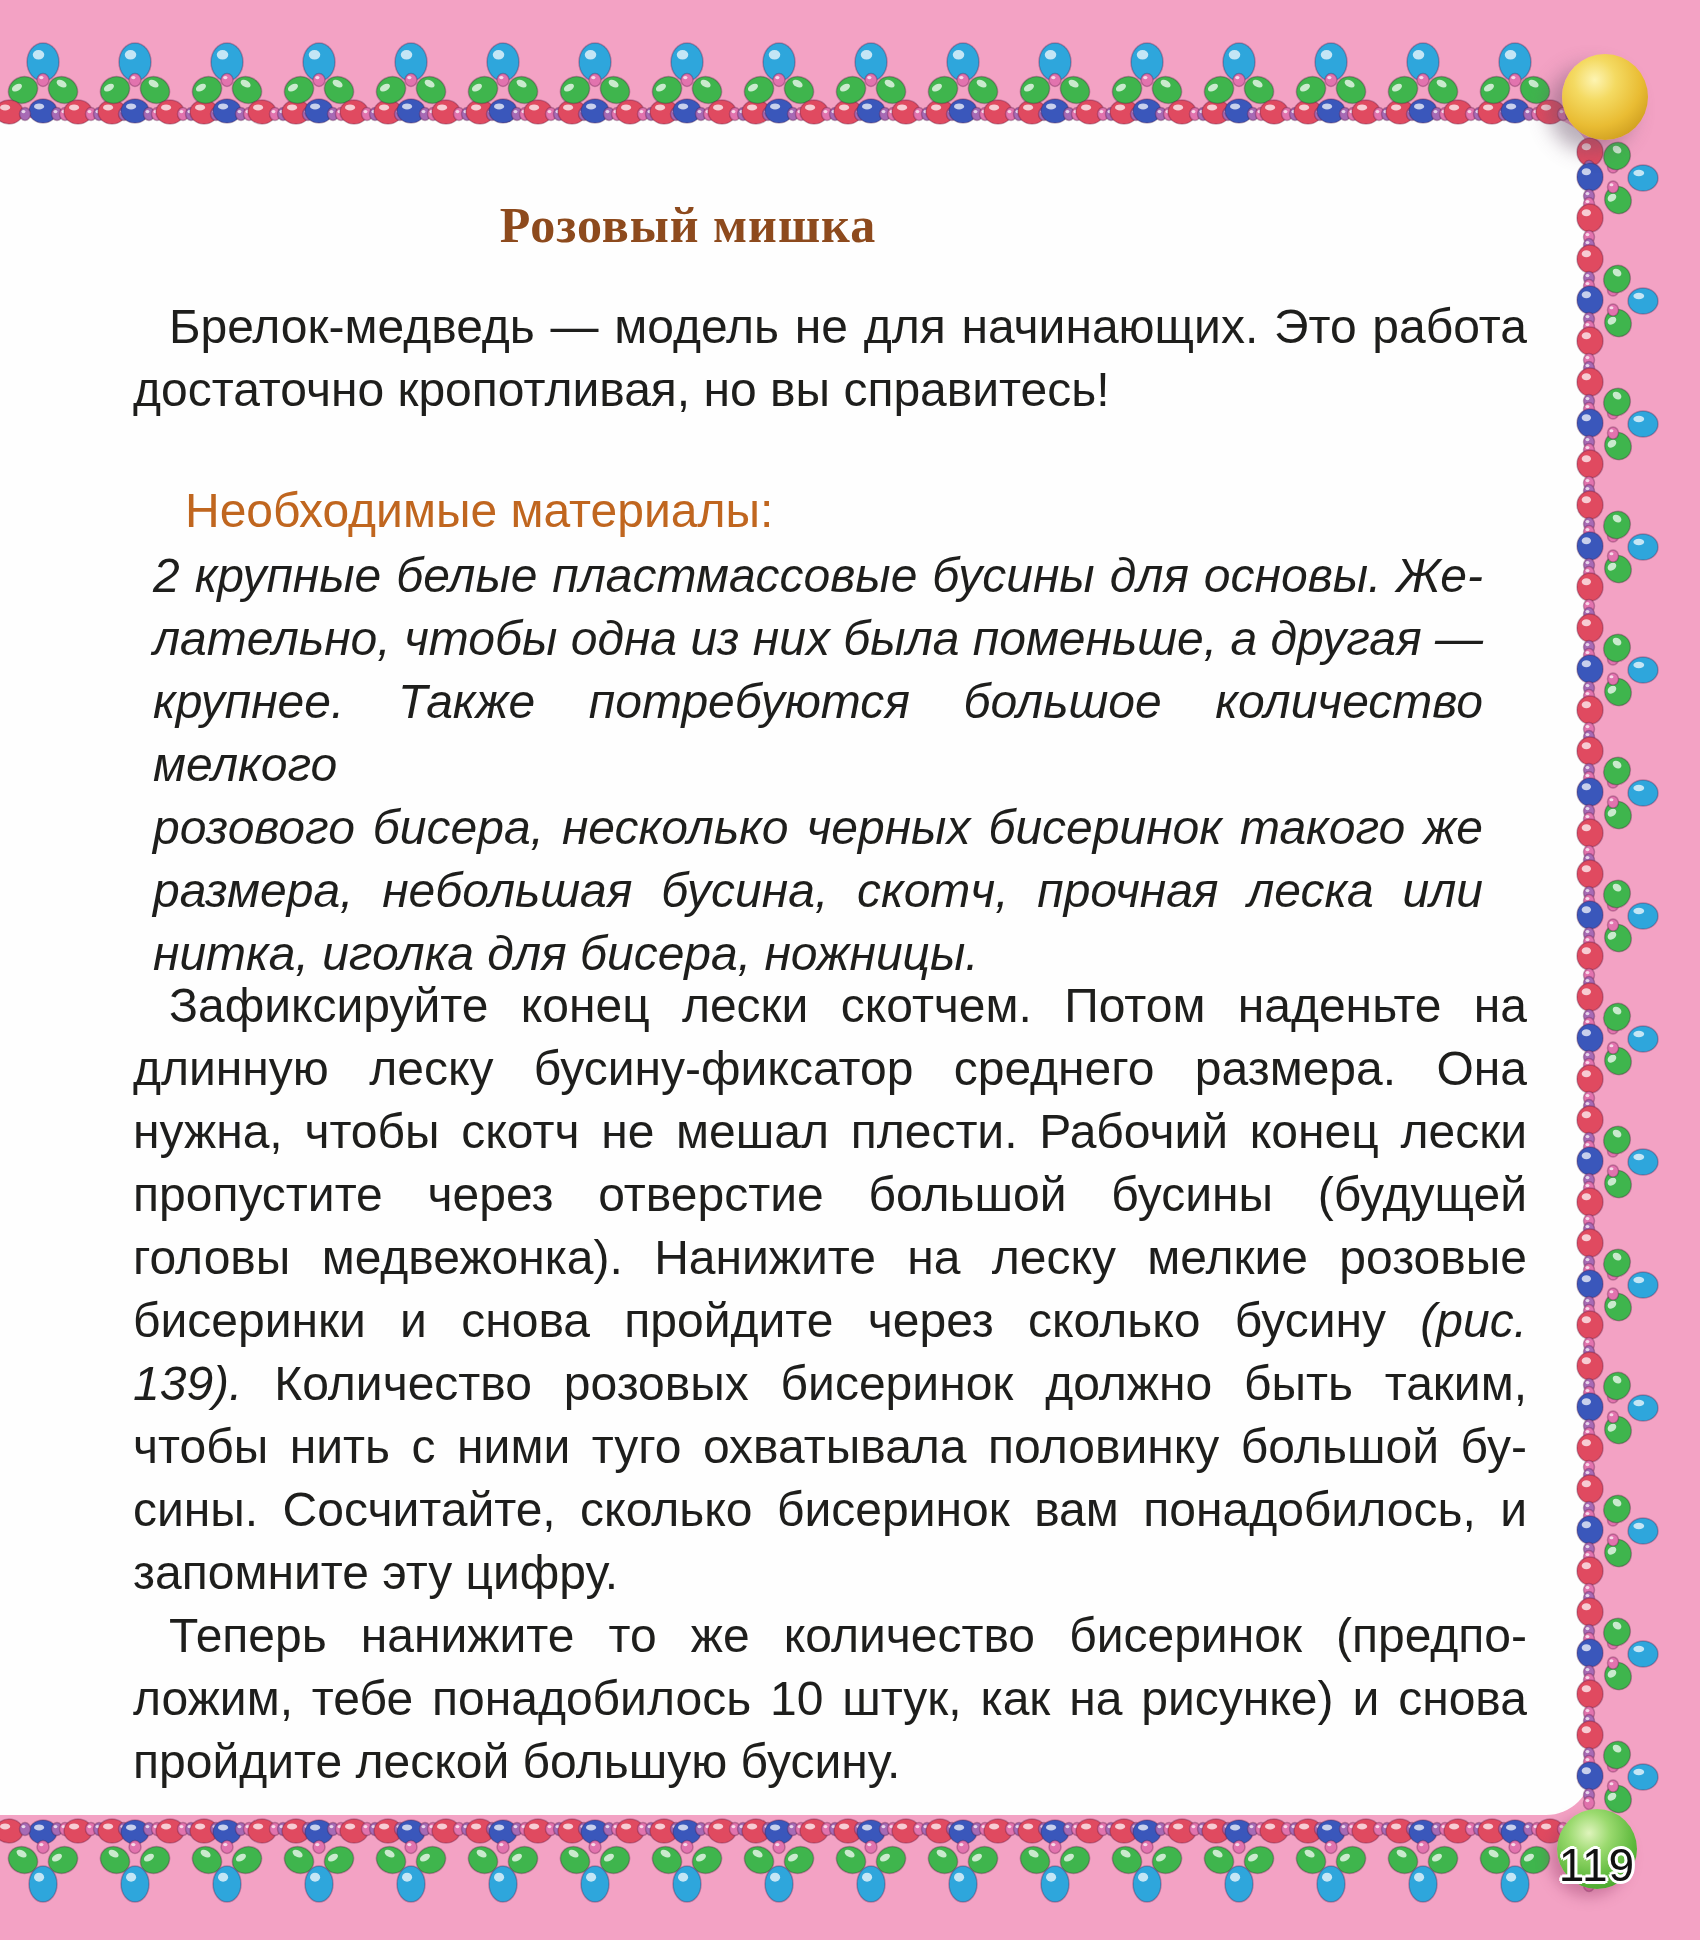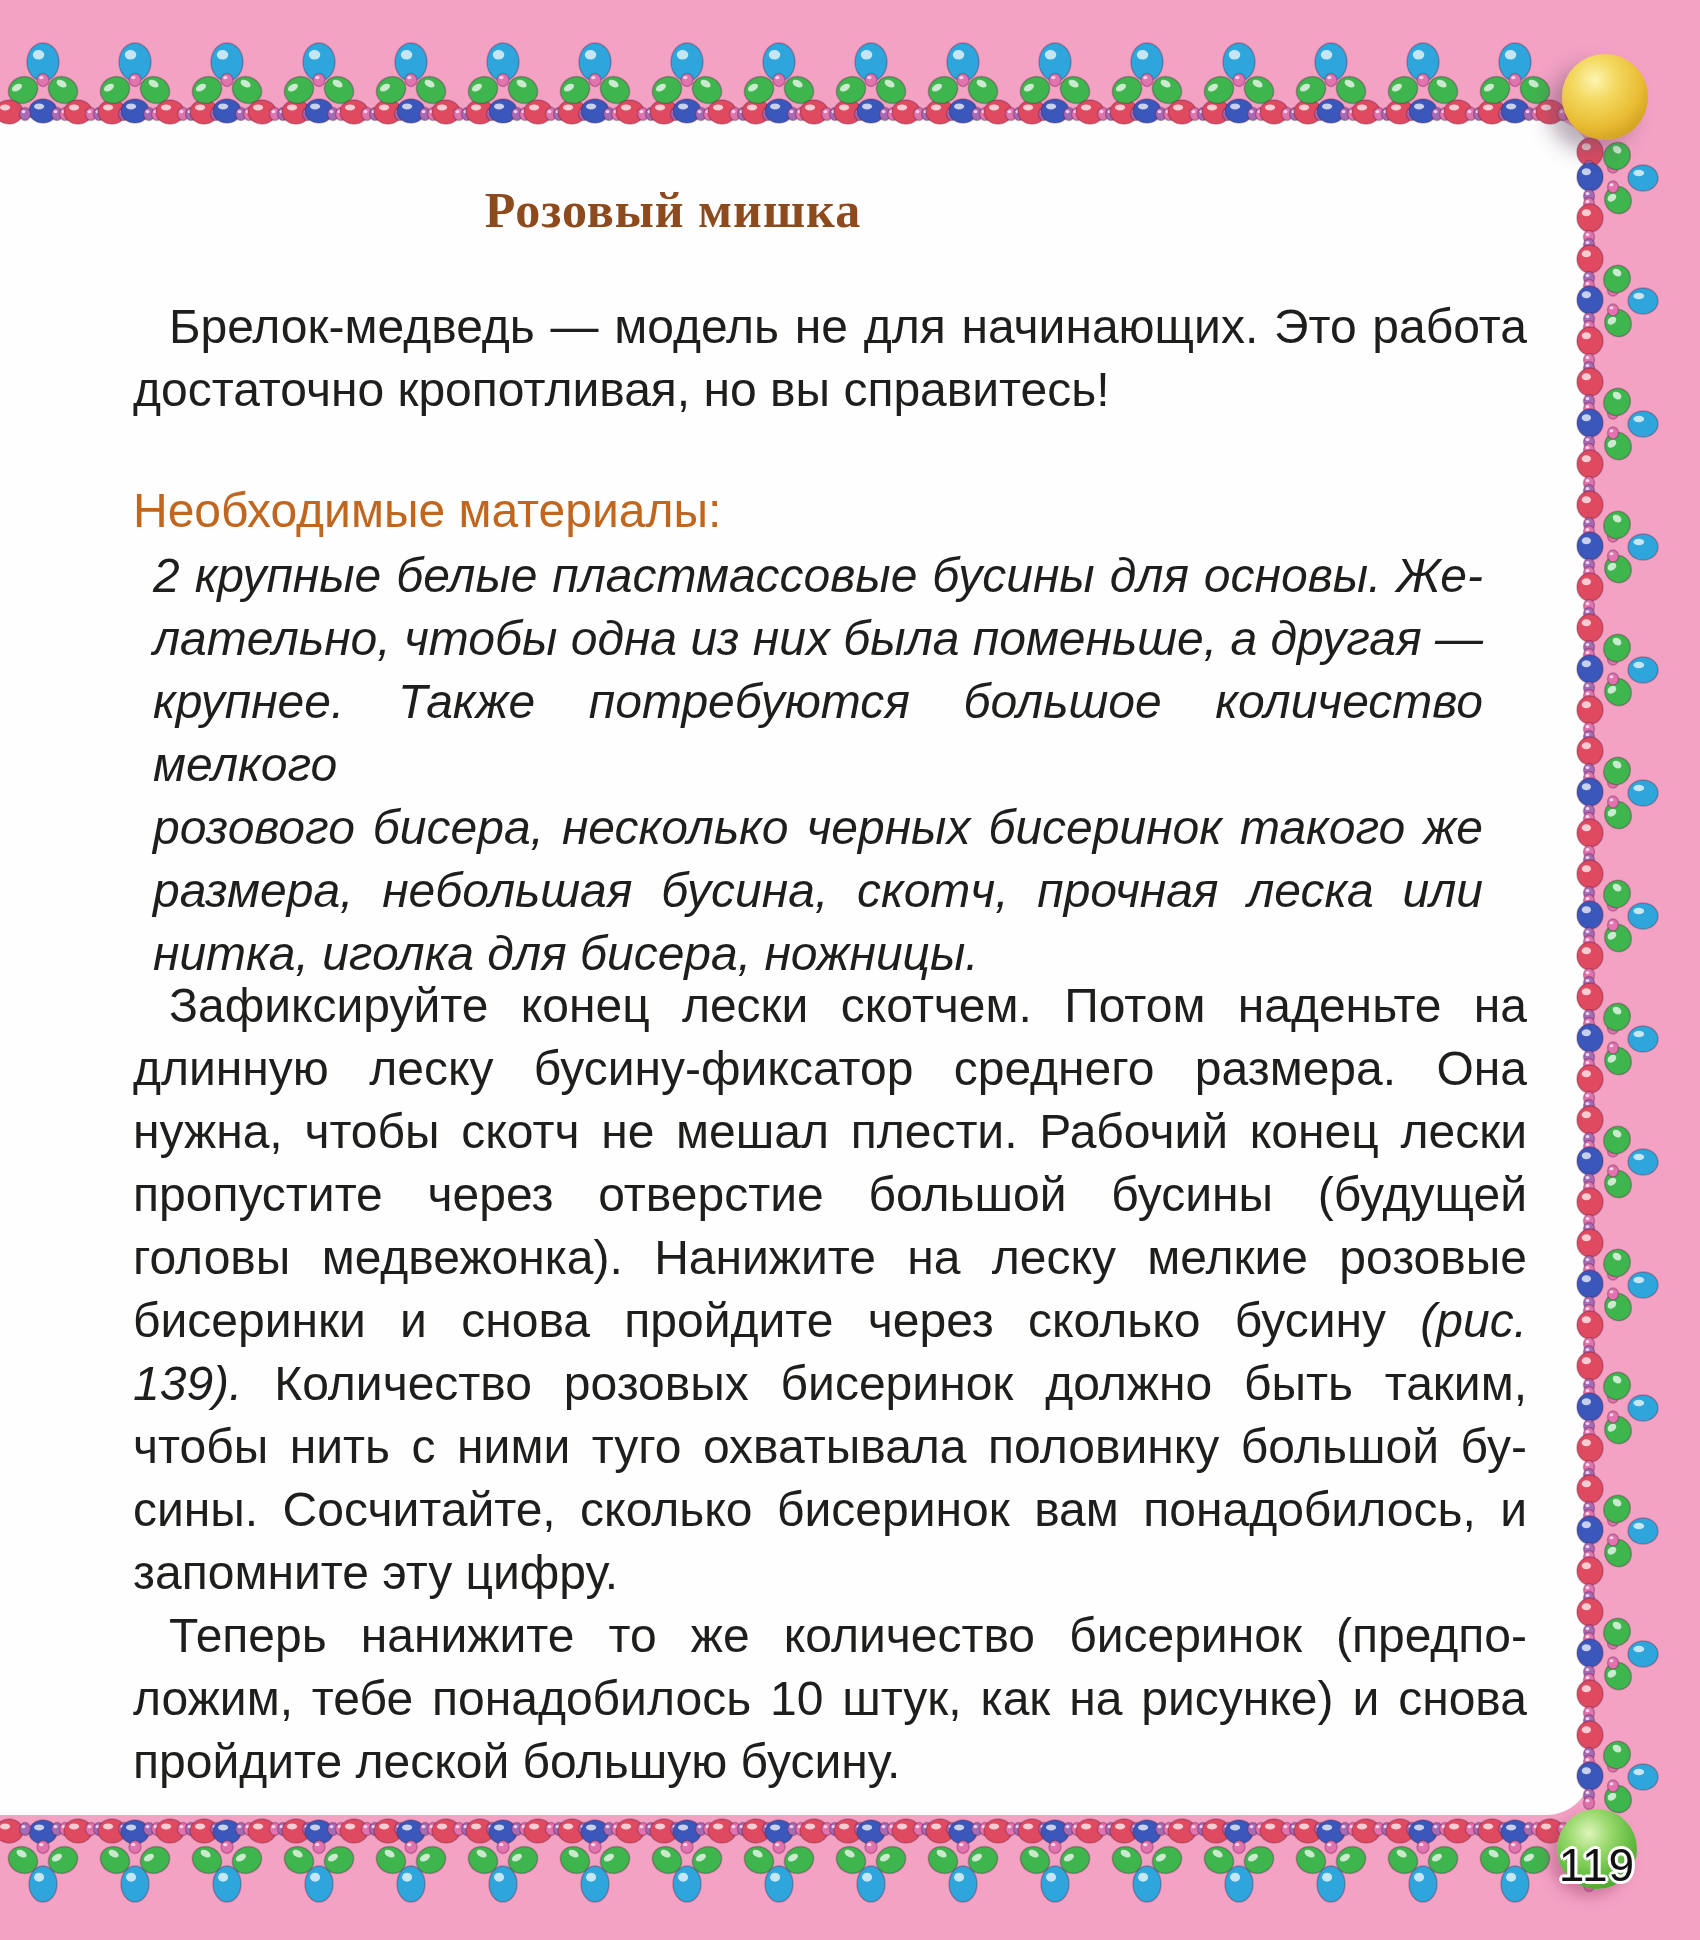--- a/index.html
+++ b/index.html
@@ -18,31 +18,31 @@
     position:absolute;left:0;top:0;width:1700px;height:1940px;
     z-index:2;pointer-events:none;
   }
   .page-title{
     position:absolute;top:62px;left:373px;width:600px;
     text-align:center;
     font-family:"Liberation Serif",serif;
     font-weight:bold;font-size:50px;line-height:60px;
     color:var(--title,#8d4a1d);
     letter-spacing:1px;
-    margin:0;
+    margin:15px;
   }
   .col{position:absolute;left:133px;width:1394px;color:var(--text,#1e1e1c);}
   .para{font-size:48px;line-height:63px;}
   .line{text-align:justify;text-align-last:justify;}
   .para .line:last-child{text-align-last:left;}
   .indent-first .line:first-child{text-indent:36px;}
   .it{font-style:italic;}
   .intro{top:177px;}
   .materials-heading{
-    top:361px;
+    top:361px;margin-left:52px;
     font-size:48px;line-height:63px;
     color:var(--heading,#c0661f);
   }
   .materials{
     top:426px;margin-left:20px;width:1330px;
     font-style:italic;
   }
   .body1{top:856px;}
   .body2{top:1486px;}
   .ball{position:absolute;border-radius:50%;z-index:3;}

